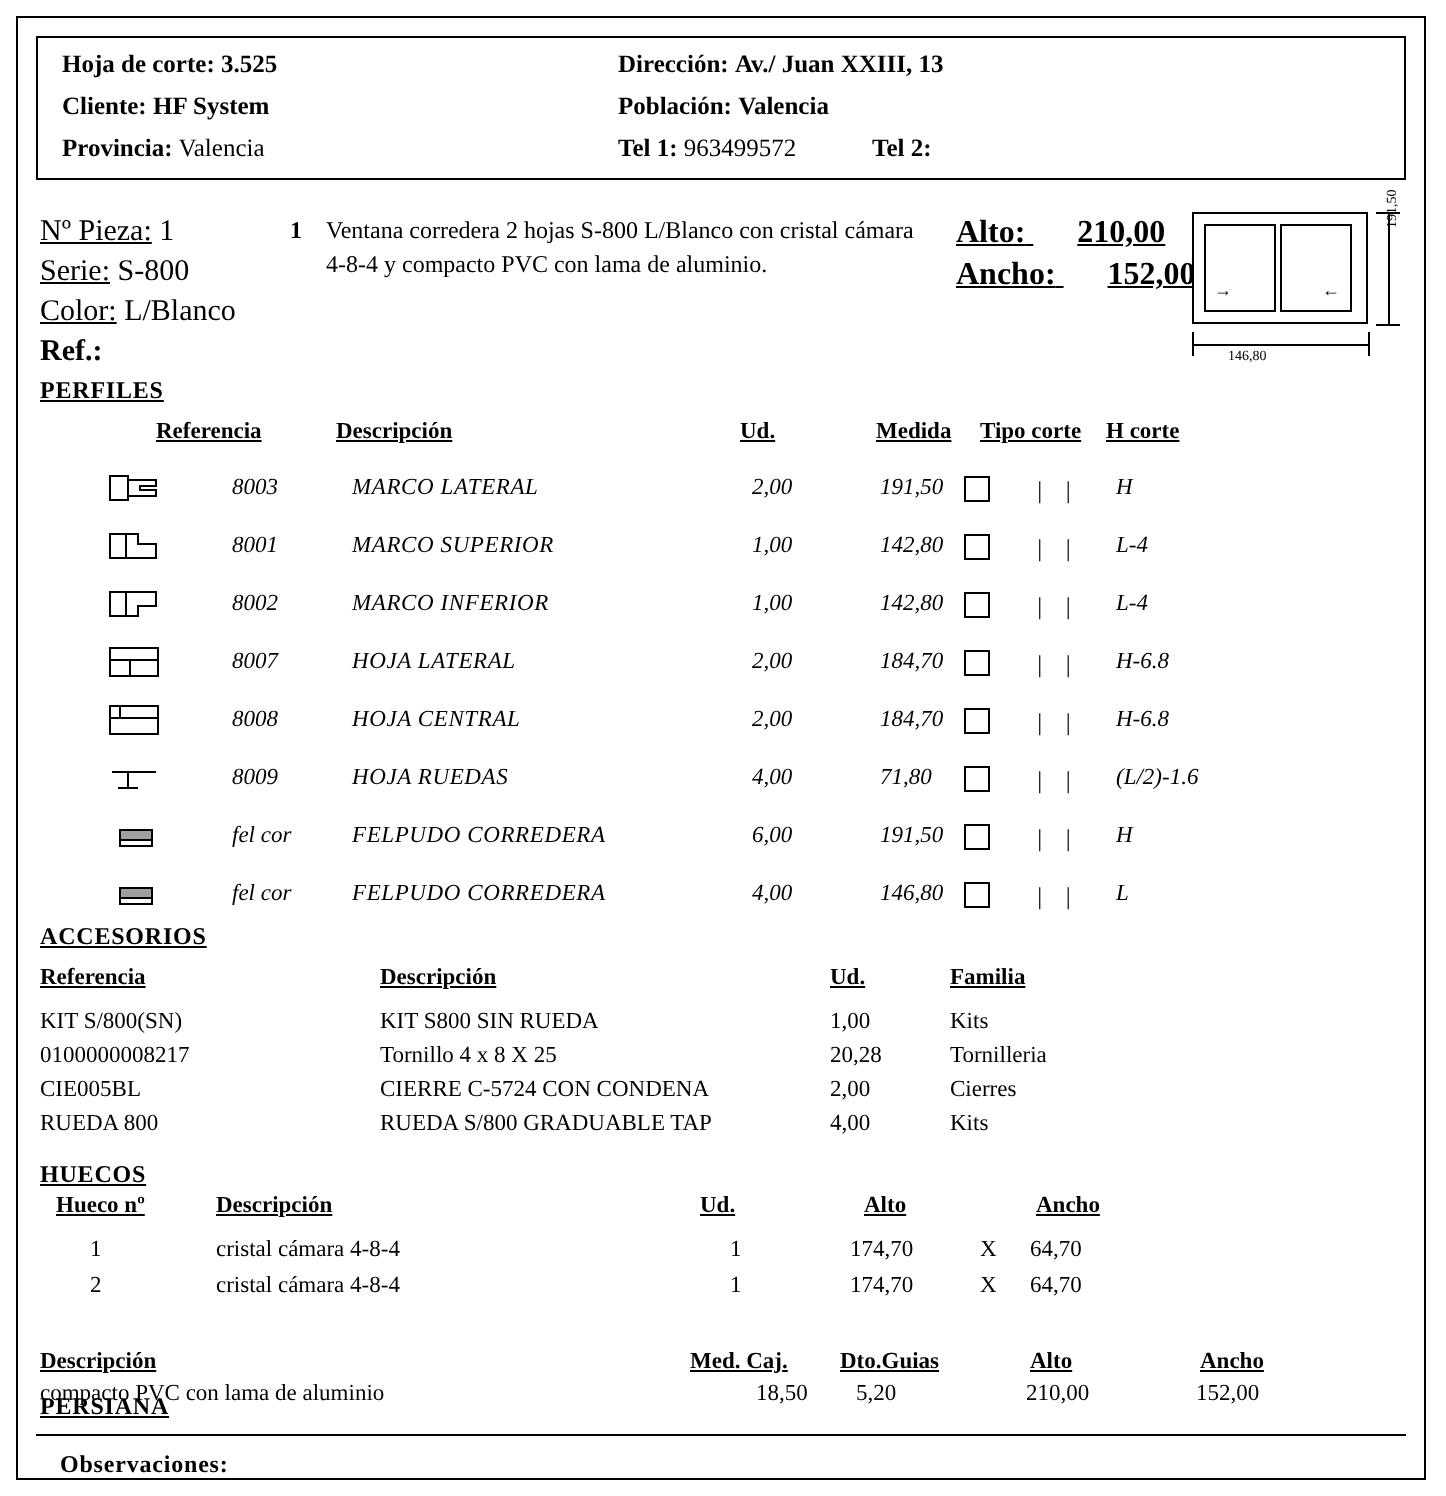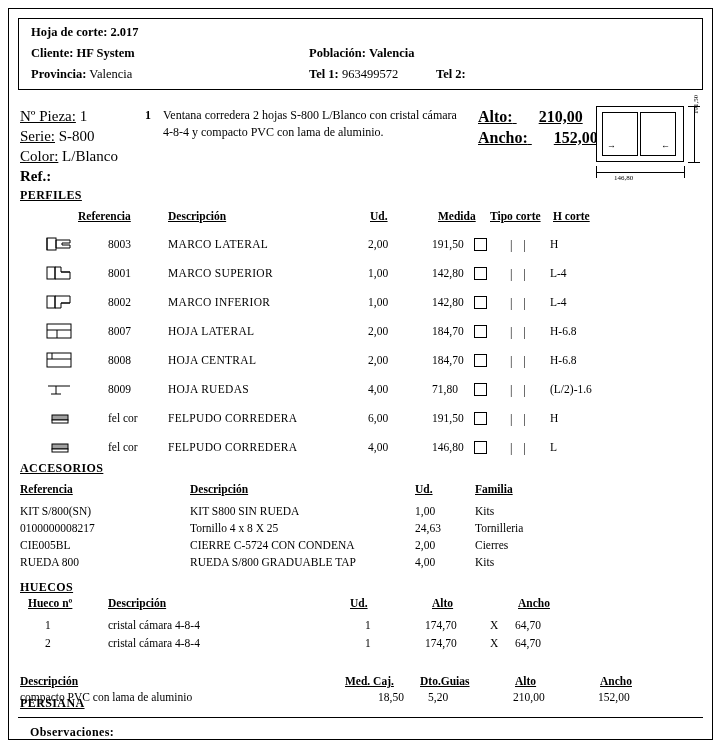--- a/index.html
+++ b/index.html
@@ -207,24 +207,25 @@
   }
   .ph-ref  { left: 58px; }
   .ph-desc { left: 148px; }
   .ph-ud   { left: 350px; }
   .ph-med  { left: 418px; }
   .ph-tipo { left: 470px; }
   .ph-hc   { left: 533px; }
 
   .perf-row {
     position: absolute;
-    left: 20px;
+    left: 28px;
     width: 690px;
     height: 29px;
     font-size: 11.5px;
+    font-style: italic;
   }
   .perf-row > span {
     position: absolute;
     top: 8px;
     white-space: nowrap;
   }
   .pr-ref  { left: 88px; }
   .pr-desc { left: 148px; letter-spacing: 0.3px; }
   .pr-ud   { left: 348px; }
   .pr-med  { left: 412px; }
@@ -384,29 +385,33 @@
 </head>
 <body>
 
 <div id="page">
 
   <div class="outer-frame"></div>
 
   <div class="header-box">
     <div class="hdr-row hdr-l1">
       <span class="b">Hoja de corte:</span>
-      <span class="b">2.017</span>
+      <span class="b">3.525</span>
     </div>
     <div class="hdr-row hdr-l2">
       <span class="b">Cliente:</span>
       <span class="b">HF System</span>
     </div>
     <div class="hdr-row hdr-l3">
       <span class="b">Provincia:</span>
       <span>Valencia</span>
+    </div>
+    <div class="hdr-row hdr-r1">
+      <span class="b">Dirección:</span>
+      <span class="b">Av./ Juan XXIII, 13</span>
     </div>
     <div class="hdr-row hdr-r2">
       <span class="b">Población:</span>
       <span class="b">Valencia</span>
     </div>
     <div class="hdr-row hdr-r3">
       <span class="b">Tel 1:</span>
       <span>963499572</span>
     </div>
     <div class="hdr-row hdr-r3b">
@@ -637,21 +642,21 @@
 
   <div class="acc-row" style="top:505px;">
     <span class="ar-ref">KIT S/800(SN)</span>
     <span class="ar-desc">KIT S800 SIN RUEDA</span>
     <span class="ar-ud">1,00</span>
     <span class="ar-fam">Kits</span>
   </div>
   <div class="acc-row" style="top:522px;">
     <span class="ar-ref">0100000008217</span>
     <span class="ar-desc">Tornillo 4 x 8 X 25</span>
-    <span class="ar-ud">24,63</span>
+    <span class="ar-ud">20,28</span>
     <span class="ar-fam">Tornilleria</span>
   </div>
   <div class="acc-row" style="top:539px;">
     <span class="ar-ref">CIE005BL</span>
     <span class="ar-desc">CIERRE C-5724 CON CONDENA</span>
     <span class="ar-ud">2,00</span>
     <span class="ar-fam">Cierres</span>
   </div>
   <div class="acc-row" style="top:556px;">
     <span class="ar-ref">RUEDA 800</span>

